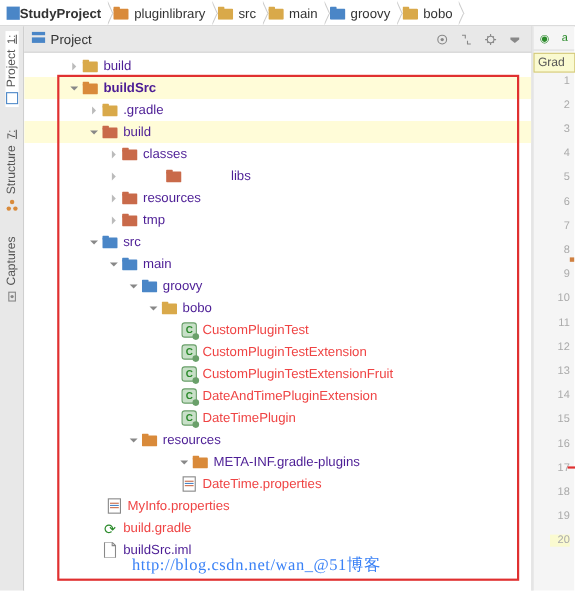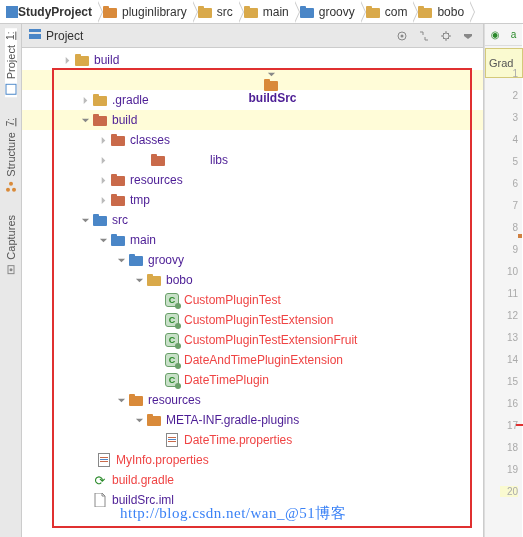--- a/index.html
+++ b/index.html
@@ -32,21 +32,21 @@
   .noarrow { width: 12px; display: inline-block; }
   .ic { width: 16px; height: 16px; display: inline-flex; align-items: center; justify-content: center; margin-right: 4px; }
   .lbl { color: #4c1d95; }
   .lbl.bold { font-weight: bold; }
   .lbl.green { color: #ef4444; }
 
   .highlight-box { border: 2px solid #e03030; position: absolute; pointer-events: none; }
 
   .right-gutter { width: 38px; background: #f5f5f5; border-left: 1px solid #ddd; position: relative; }
   .gutter-top { height: 22px; display: flex; align-items: center; justify-content: space-around; border-bottom: 1px solid #ddd; font-size: 10px; color: #888; }
-  .gtab { position: absolute; top: 24px; left: 0; height: 30px; min-width: 38px; background: #fafad0; border: 1px solid #d4c97a; font-size: 11px; display: flex; align-items: center; padding: 0 3px; color: #555; }
+  .gtab { position: absolute; top: 24px; left: 0; height: 18px; min-width: 38px; background: #fafad0; border: 1px solid #d4c97a; font-size: 11px; display: flex; align-items: center; padding: 0 3px; color: #555; }
   .lineno { position: absolute; right: 4px; font-size: 10px; color: #aaa; text-align: right; width: 18px; }
   .caret-mark { position: absolute; right: 0; width: 4px; height: 4px; background: #d08040; }
   .red-mark { position: absolute; right: -2px; width: 8px; height: 2px; background: #e03030; }
 
   .watermark { position: absolute; bottom: 14px; left: 120px; color: #3b82f6; font-size: 15px; letter-spacing: 0.5px; pointer-events: none; font-family: "SimSun", serif; }
 
   
   .folder-yellow svg rect { fill: #d9a94a; }
   .folder-blue svg rect { fill: #4a86c7; }
   .folder-red svg rect { fill: #c96a4a; }
@@ -95,29 +95,20 @@
       <span>main</span>
     </div>
     <div class="crumb">
       <span class="ic folder-blue">
         <svg width="14" height="12" viewBox="0 0 14 12">
           <rect x="0" y="2" width="14" height="10" rx="1"></rect>
           <rect x="0" y="0" width="6" height="4" rx="1"></rect>
         </svg>
       </span>
       <span>groovy</span>
-    </div>
-    <div class="crumb">
-      <span class="ic folder-yellow">
-        <svg width="14" height="12" viewBox="0 0 14 12">
-          <rect x="0" y="2" width="14" height="10" rx="1"></rect>
-          <rect x="0" y="0" width="6" height="4" rx="1"></rect>
-        </svg>
-      </span>
-      <span>com</span>
     </div>
     <div class="crumb">
       <span class="ic folder-yellow">
         <svg width="14" height="12" viewBox="0 0 14 12">
           <rect x="0" y="2" width="14" height="10" rx="1"></rect>
           <rect x="0" y="0" width="6" height="4" rx="1"></rect>
         </svg>
       </span>
       <span>bobo</span>
     </div>
@@ -193,21 +184,21 @@
               </svg>
             </span>
             <span class="ic folder-yellow">
               <svg width="14" height="12" viewBox="0 0 14 12">
                 <rect x="0" y="2" width="14" height="10" rx="1"></rect>
                 <rect x="0" y="0" width="6" height="4" rx="1"></rect>
               </svg>
             </span>
             <span class="lbl">build</span>
           </div>
-          <div class="tree-row" style="background: rgb(255, 252, 216); padding-left: 40px; flex-direction: column;">
+          <div class="tree-row" style="background: rgb(255, 252, 216); padding-left: 40px;">
             <span class="arrow">
               <svg viewBox="0 0 10 10">
                 <path d="M1 3l4 4 4-4z" fill="#888"></path>
               </svg>
             </span>
             <span class="ic folder-orange">
               <svg width="14" height="12" viewBox="0 0 14 12">
                 <rect x="0" y="2" width="14" height="10" rx="1"></rect>
                 <rect x="0" y="0" width="6" height="4" rx="1"></rect>
               </svg>
@@ -396,21 +387,21 @@
               </svg>
             </span>
             <span class="ic folder-resources">
               <svg width="14" height="12" viewBox="0 0 14 12">
                 <rect x="0" y="2" width="14" height="10" rx="1"></rect>
                 <rect x="0" y="0" width="6" height="4" rx="1"></rect>
               </svg>
             </span>
             <span class="lbl">resources</span>
           </div>
-          <div class="tree-row" style="padding-left: 112px;">
+          <div class="tree-row" style="padding-left: 112px; margin-left: 28px;">
             <span class="arrow">
               <svg viewBox="0 0 10 10">
                 <path d="M1 3l4 4 4-4z" fill="#888"></path>
               </svg>
             </span>
             <span class="ic folder-orange">
               <svg width="14" height="12" viewBox="0 0 14 12">
                 <rect x="0" y="2" width="14" height="10" rx="1"></rect>
                 <rect x="0" y="0" width="6" height="4" rx="1"></rect>
               </svg>

